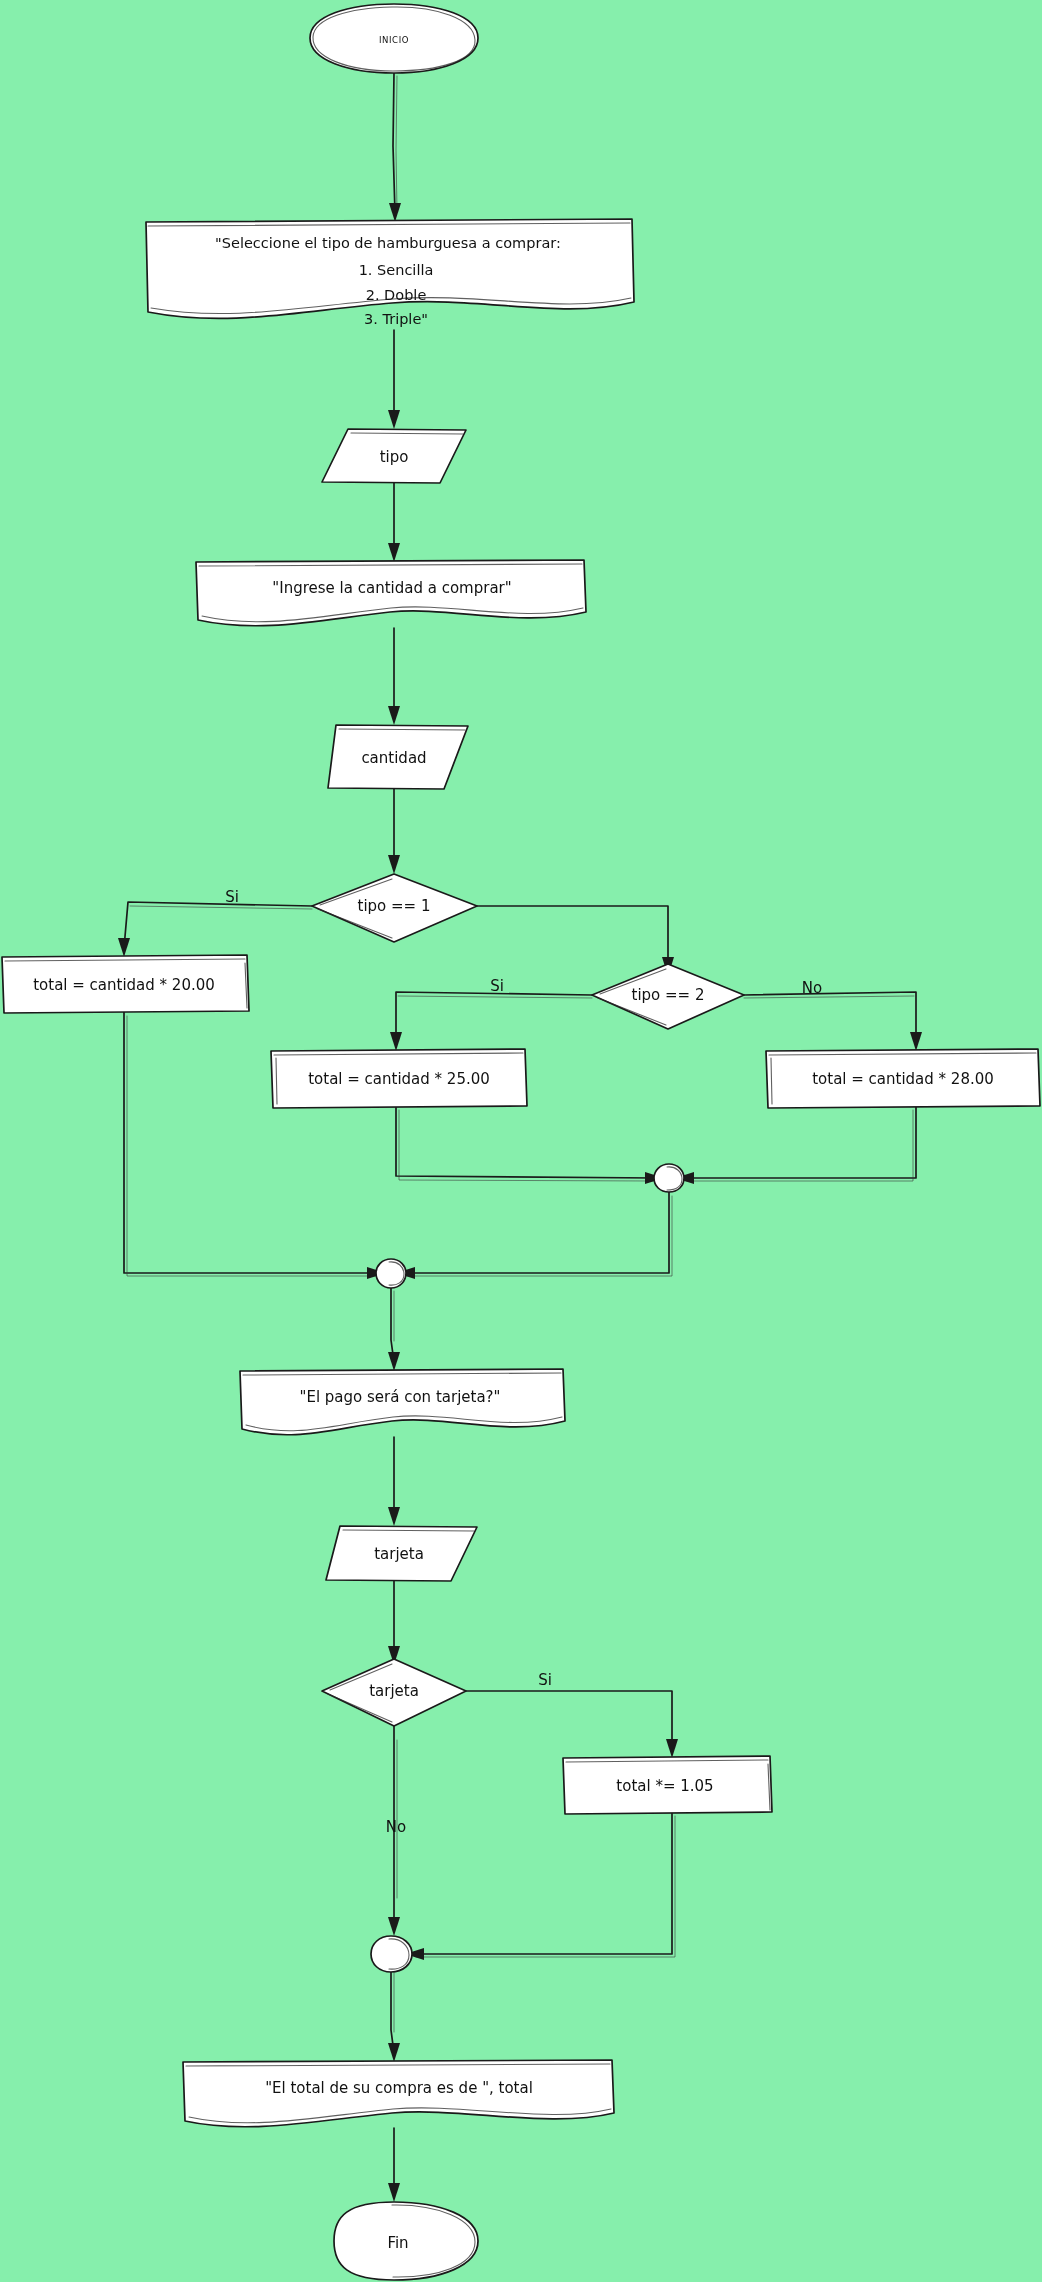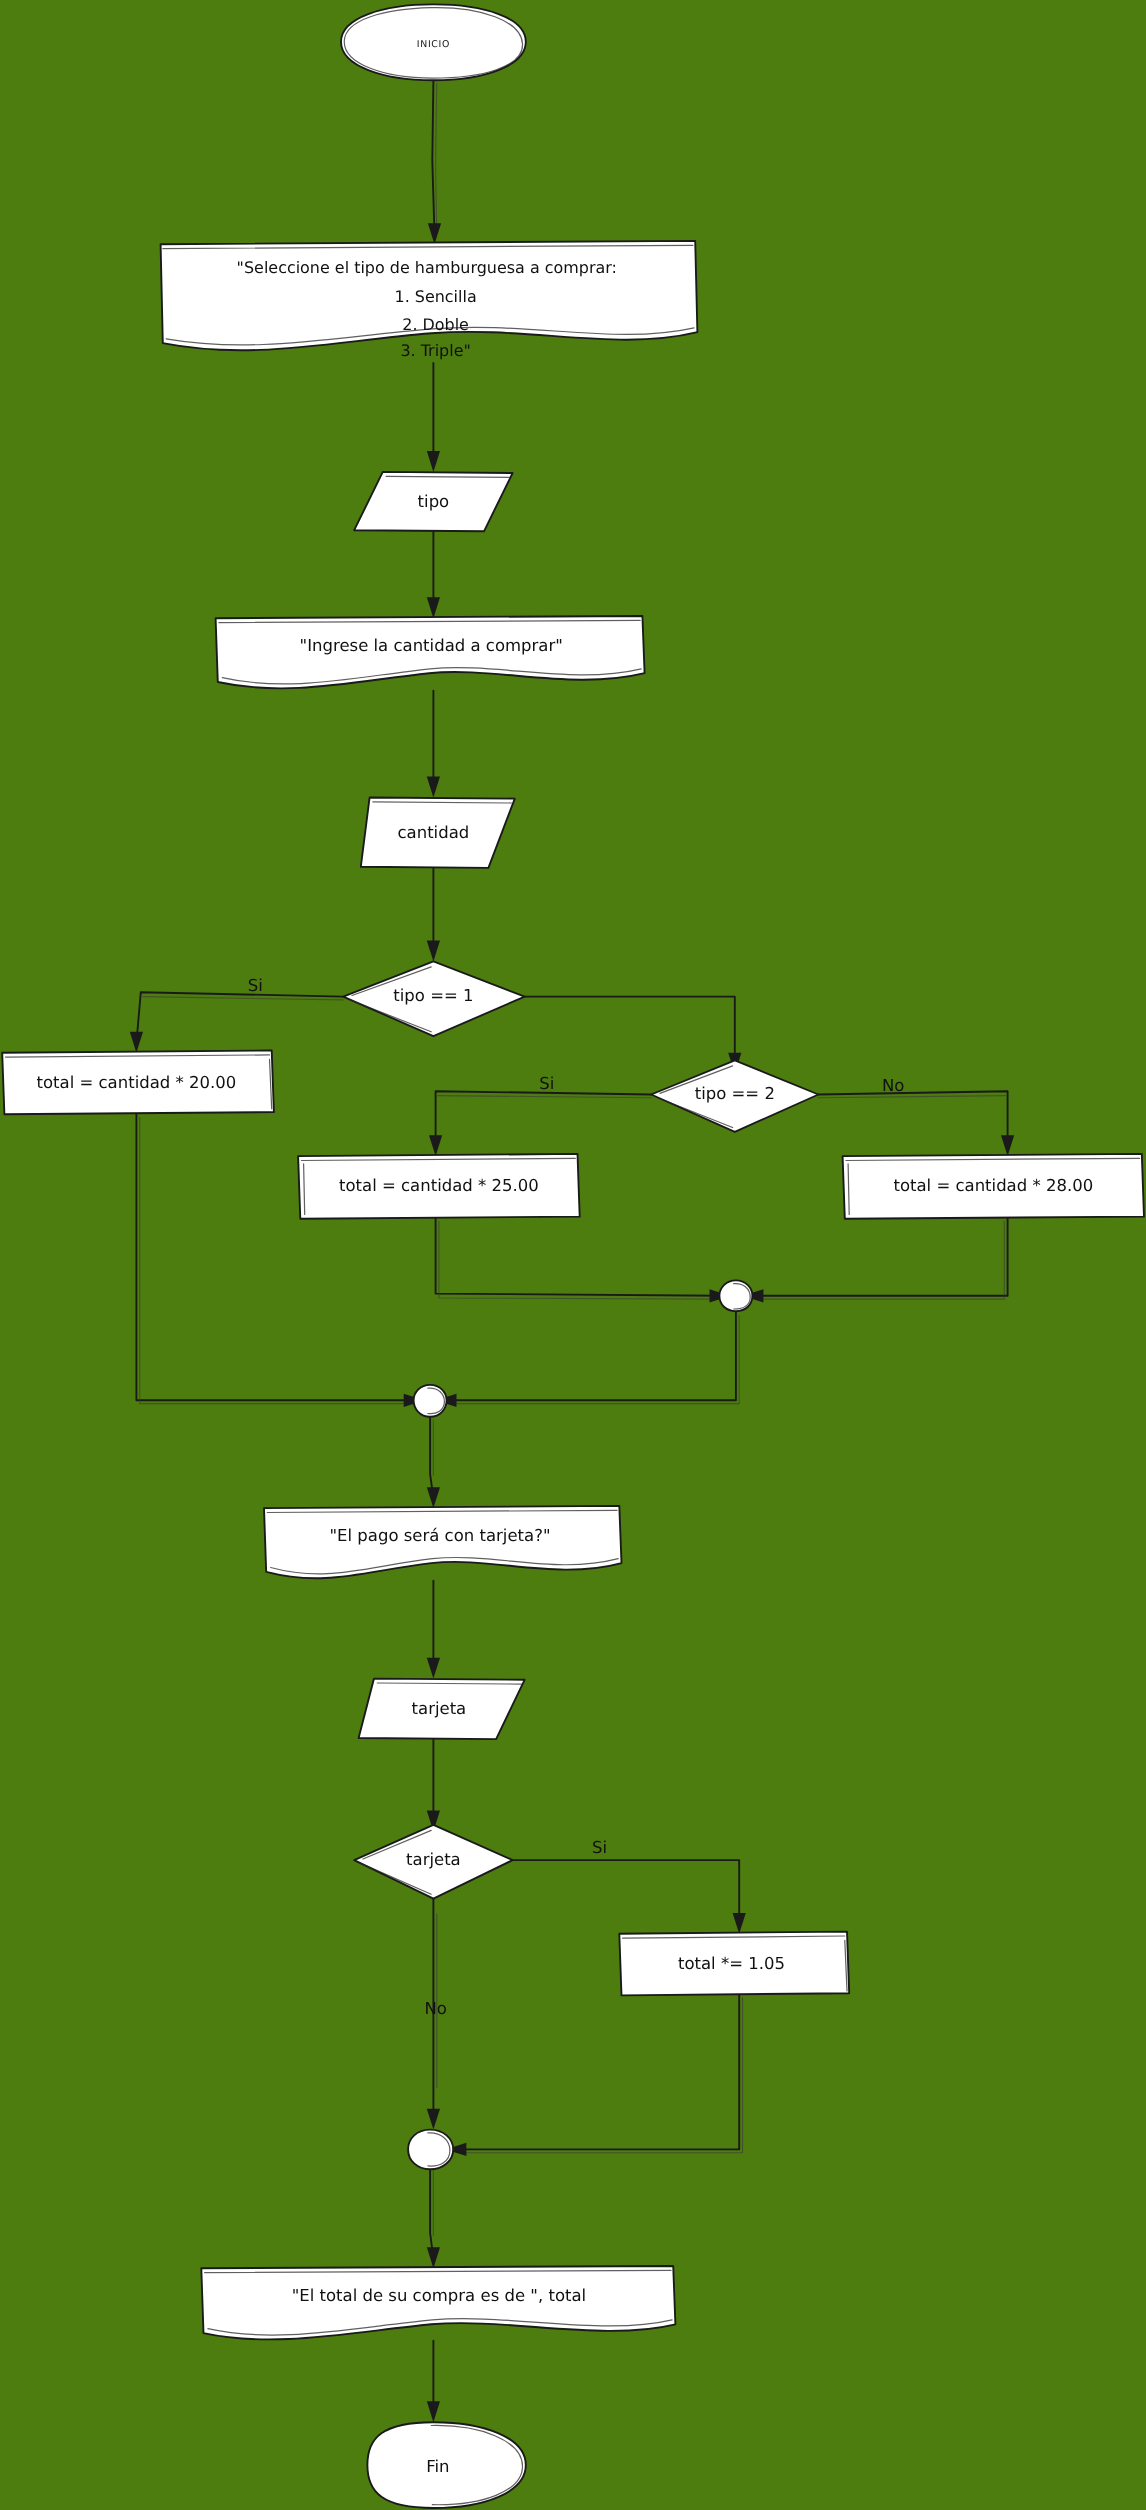--- a/index.html
+++ b/index.html
@@ -4,21 +4,21 @@
 <style>
   html,body{margin:0;padding:0;background:#ffffff;}
   body{
     font-family:"DejaVu Sans", sans-serif;
     color:#111111;
   }
   #canvas{
     position:relative;
     width:1042px;
     height:2282px;
-    background:#4d7c0f;
+    background:#86efac;
     overflow:hidden;
   }
   svg#flow{
     position:absolute;
     left:0; top:0;
     width:1042px;
     height:2282px;
   }
   .shape-stroke{
     fill:#ffffff;

